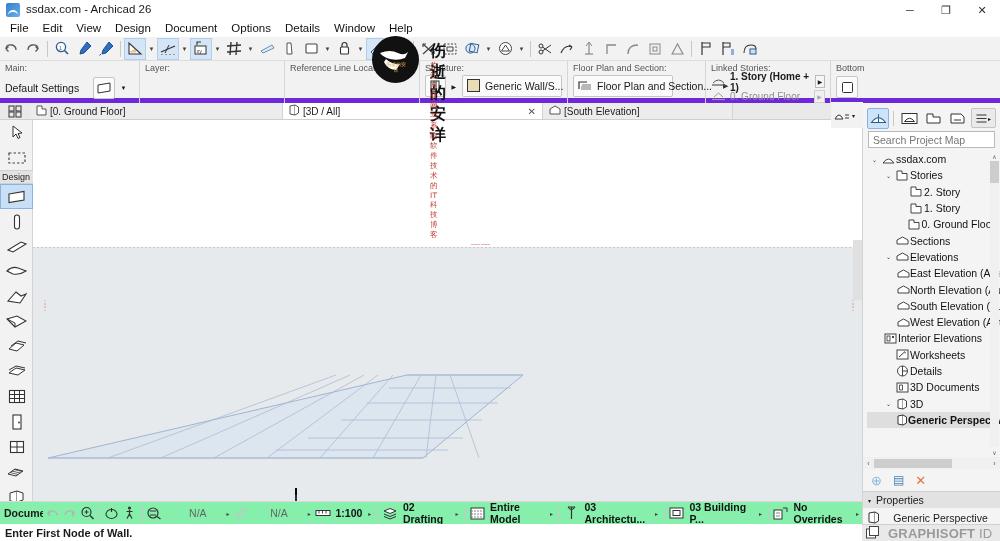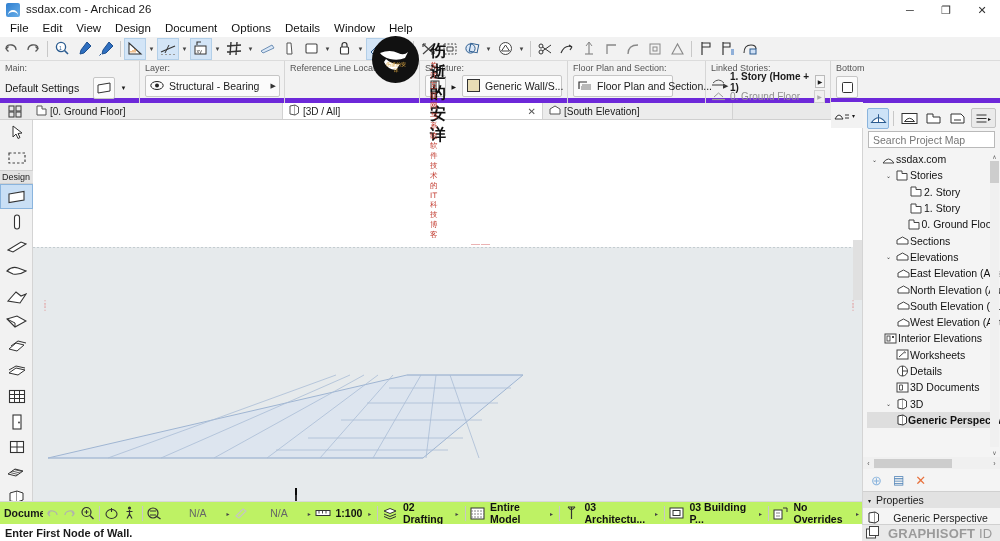--- a/index.html
+++ b/index.html
@@ -114,21 +114,21 @@
   .props-head { height:17px; background:#e2e2e2; display:flex; align-items:center; gap:5px;
      padding-left:5px; font-size:10.5px; border-top:1px solid #d0d0d0; }
   .props-row { height:20px; display:flex; align-items:center; font-size:10.5px; padding:0 5px; gap:6px; }
   .settings-btn { margin:2px 6px; height:17px; background:#e6e6e6; border:1px solid #bdbdbd;
      display:flex; align-items:center; justify-content:center; font-size:10.5px; }
   .gsid { position:absolute; left:862px; top:524px; width:138px; height:17px; background:#e9e9e9;
      border-top:1px solid #d0d0d0; display:flex; align-items:center; gap:8px; padding-left:4px;}
   .gsid-txt { font-size:13px; color:#9a9a9a; letter-spacing:.2px; }
 
   
-  .statusbar { position:absolute; left:0; top:501px; width:862px; height:23px; background:#bef264;
+  .statusbar { position:absolute; left:0; top:501px; width:862px; height:23px; background:#86efac;
      display:flex; align-items:center; border-top:1px solid #d8d8d8; }
   .sb-lab { font-size:10.5px; font-weight:bold; padding:0 3px 0 4px; white-space:nowrap; overflow:hidden;
      width:48px; }
   .sb-ico { width:20px; height:20px; display:flex; align-items:center; justify-content:center; }
   .sb-sep { width:1px; height:15px; background:#c8c8c8; margin:0 3px; }
   .sb-val { font-size:10.5px; color:#666; padding:0 2px; }
   .sb-val.dark { color:#111; }
   .sb-ar { font-size:6px; color:#444; padding:0 3px; }
   .hintbar { position:absolute; left:0; top:524px; width:862px; height:17px; background:#fff;
      display:flex; align-items:center; padding-left:5px; font-size:11px; font-weight:bold; }
@@ -377,30 +377,20 @@
           <svg width="15" height="12" viewBox="0 0 15 12">
               <path d="M1 3 L13 1 L13 9 L1 11 Z" fill="#fff" stroke="#333" stroke-width="1"></path>
             </svg>
         </div>
         <div class="caretbtn">▼</div>
       </div>
     </div>
 
     <div class="info-sec" style="width:145px">
       <div class="info-label">Layer:</div>
-      <div class="pill" style="width:135px">
-        <span>
-          <svg width="14" height="9" viewBox="0 0 14 9">
-              <ellipse cx="7" cy="4.5" rx="6.2" ry="4" fill="none" stroke="#222" stroke-width="1"></ellipse>
-              <circle cx="7" cy="4.5" r="2" fill="#222"></circle>
-            </svg>
-        </span>
-        <span style="font-size:10.5px">Structural - Bearing</span>
-        <span class="pil-ar">▶</span>
-      </div>
     </div>
 
 
     <div class="info-sec" style="width:135px">
       <div class="info-label">Reference Line Location:</div>
     </div>
 
     <div class="info-sec" style="width:148px">
       <div class="info-label">Structure:</div>
       <div class="info-row">

